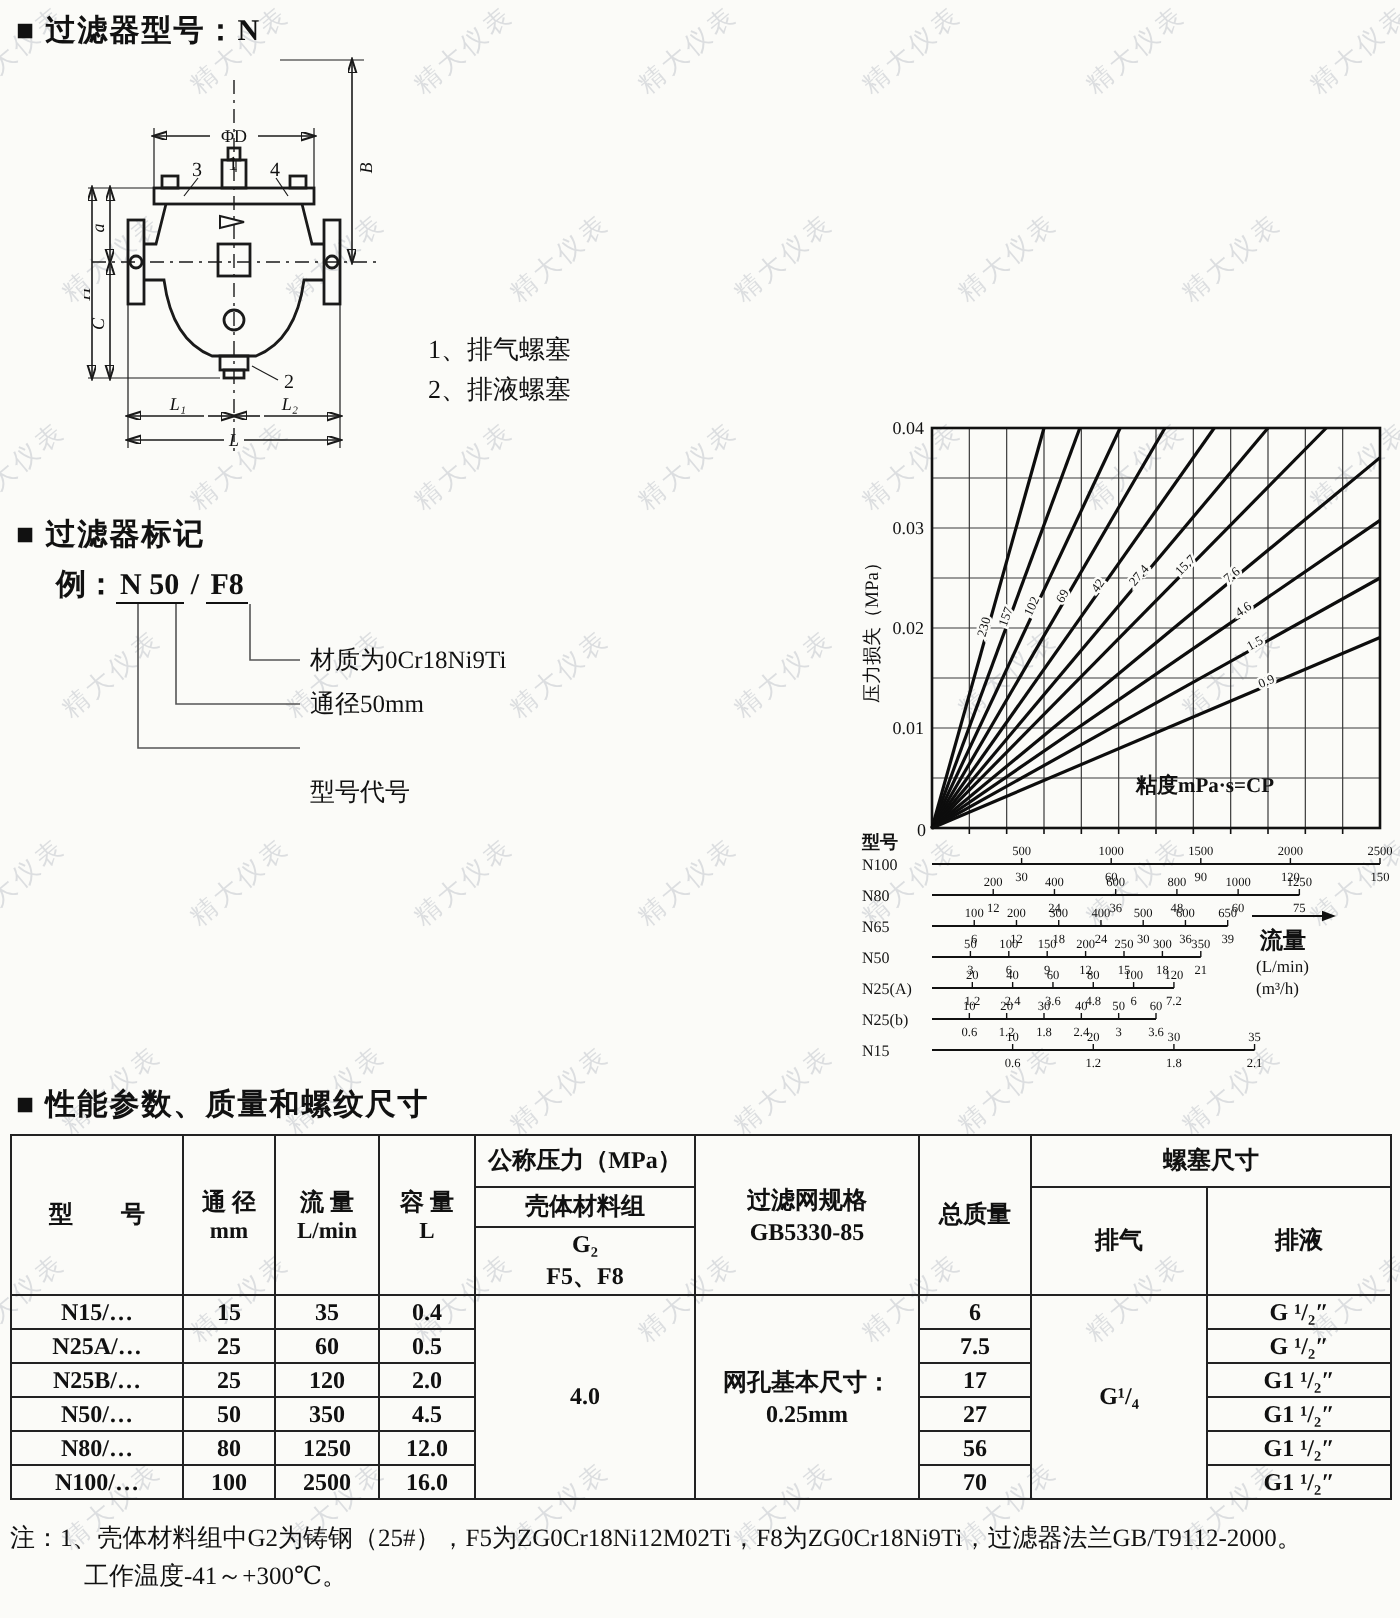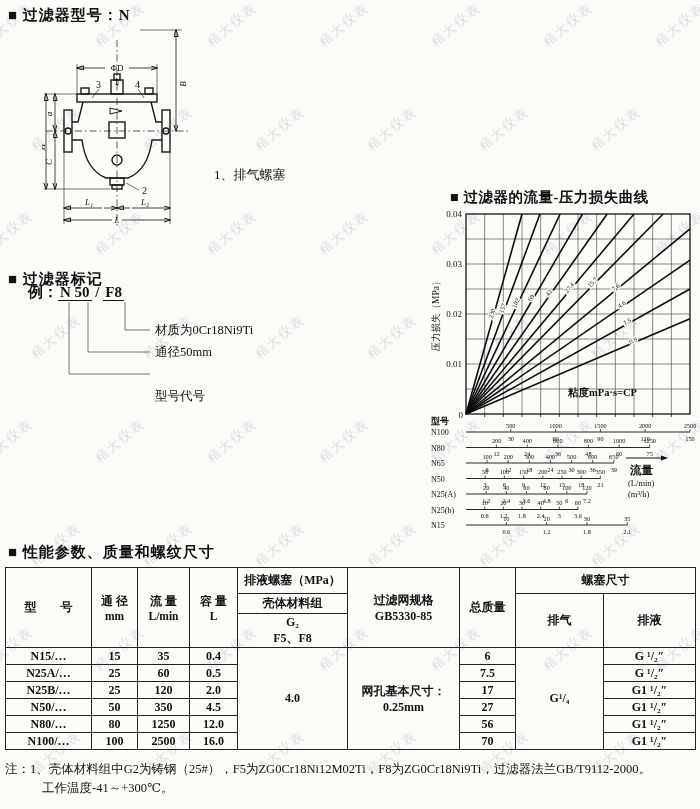--- a/index.html
+++ b/index.html
@@ -163,40 +163,40 @@
     <line class="dim" x1="75" y1="186" x2="88" y2="186" marker-start="url(#ar)"></line>
     <line class="dim" x1="90" y1="186" x2="128" y2="186" marker-end="url(#ar)"></line>
     <text x="103" y="183" text-anchor="middle" font-style="italic">L₂</text>
     <line class="dim" x1="22" y1="198" x2="70" y2="198" marker-start="url(#ar)"></line>
     <line class="dim" x1="80" y1="198" x2="128" y2="198" marker-end="url(#ar)"></line>
     <text x="75" y="201" text-anchor="middle" font-style="italic">L</text>
   </svg>
 
   <ul class="abs parts" style="left:214px;top:133px;margin-top:32px;">
     <li>1、排气螺塞</li>
+    <li>2、排液螺塞</li>
   </ul>
 
-  <div class="abs sec-title" style="left:8px;top:258px;margin-top:12px;">■ 过滤器标记</div>
+  <div class="abs sec-title" style="left:8px;top:258px;">■ 过滤器标记</div>
   <div class="abs example" style="left:28px;top:283px;text-align:center;">
     <span>例：</span><span class="u">N 50</span>
     <span>/</span>
     <span class="u">F8</span>
   </div>
   <svg class="abs" style="left:0;top:302px;" width="300" height="82">
     <g stroke="#555" stroke-width="0.8" fill="none">
       <path d="M125,0 V28 H150"></path>
       <path d="M88,0 V50 H150"></path>
       <path d="M69,0 V72 H150"></path>
     </g>
   </svg>
   <div class="abs mk-label" style="left:155px;top:322px;">材质为0Cr18Ni9Ti</div>
   <div class="abs mk-label" style="left:155px;top:344px;">通径50mm</div>
   <div class="abs mk-label" style="left:155px;top:388px;">型号代号</div>
 
-  <div class="abs chart-title" style="left:450px;top:188px;">■ 过滤器的流量-压力损失曲线</div>
   <svg id="flow-chart-svg" class="abs" style="left:430px;top:202px;" width="268" height="336">
       <line x1="36" y1="187" x2="260" y2="187" stroke="#3a3a3a" stroke-width="0.6"></line>
       <line x1="36" y1="162" x2="260" y2="162" stroke="#3a3a3a" stroke-width="0.6"></line>
       <line x1="36" y1="137" x2="260" y2="137" stroke="#3a3a3a" stroke-width="0.6"></line>
       <line x1="36" y1="112" x2="260" y2="112" stroke="#3a3a3a" stroke-width="0.6"></line>
       <line x1="36" y1="87" x2="260" y2="87" stroke="#3a3a3a" stroke-width="0.6"></line>
       <line x1="36" y1="62" x2="260" y2="62" stroke="#3a3a3a" stroke-width="0.6"></line>
       <line x1="36" y1="37" x2="260" y2="37" stroke="#3a3a3a" stroke-width="0.6"></line>
       <line x1="54.66666666666667" y1="12" x2="54.66666666666667" y2="212" stroke="#3a3a3a" stroke-width="0.6"></line>
       <line x1="54.66666666666667" y1="212" x2="54.66666666666667" y2="215" stroke="#111" stroke-width="0.8"></line>
@@ -418,21 +418,21 @@
             <div class="sub">mm</div>
       </th>
       <th rowspan="3">
         <div>流 量</div>
             <div class="sub">L/min</div>
       </th>
       <th rowspan="3">
         <div>容 量</div>
             <div class="sub">L</div>
       </th>
-      <th>排液螺塞（MPa）</th>
+      <th>公称压力（MPa）</th>
       <th rowspan="3">
         <div>过滤网规格</div>
             <div>GB5330-85</div>
       </th>
       <th rowspan="3">总质量</th>
       <th colspan="2">螺塞尺寸</th>
     </tr>
     <tr style="height:20px">
       <th>壳体材料组</th>
       <th rowspan="2">排气</th>

